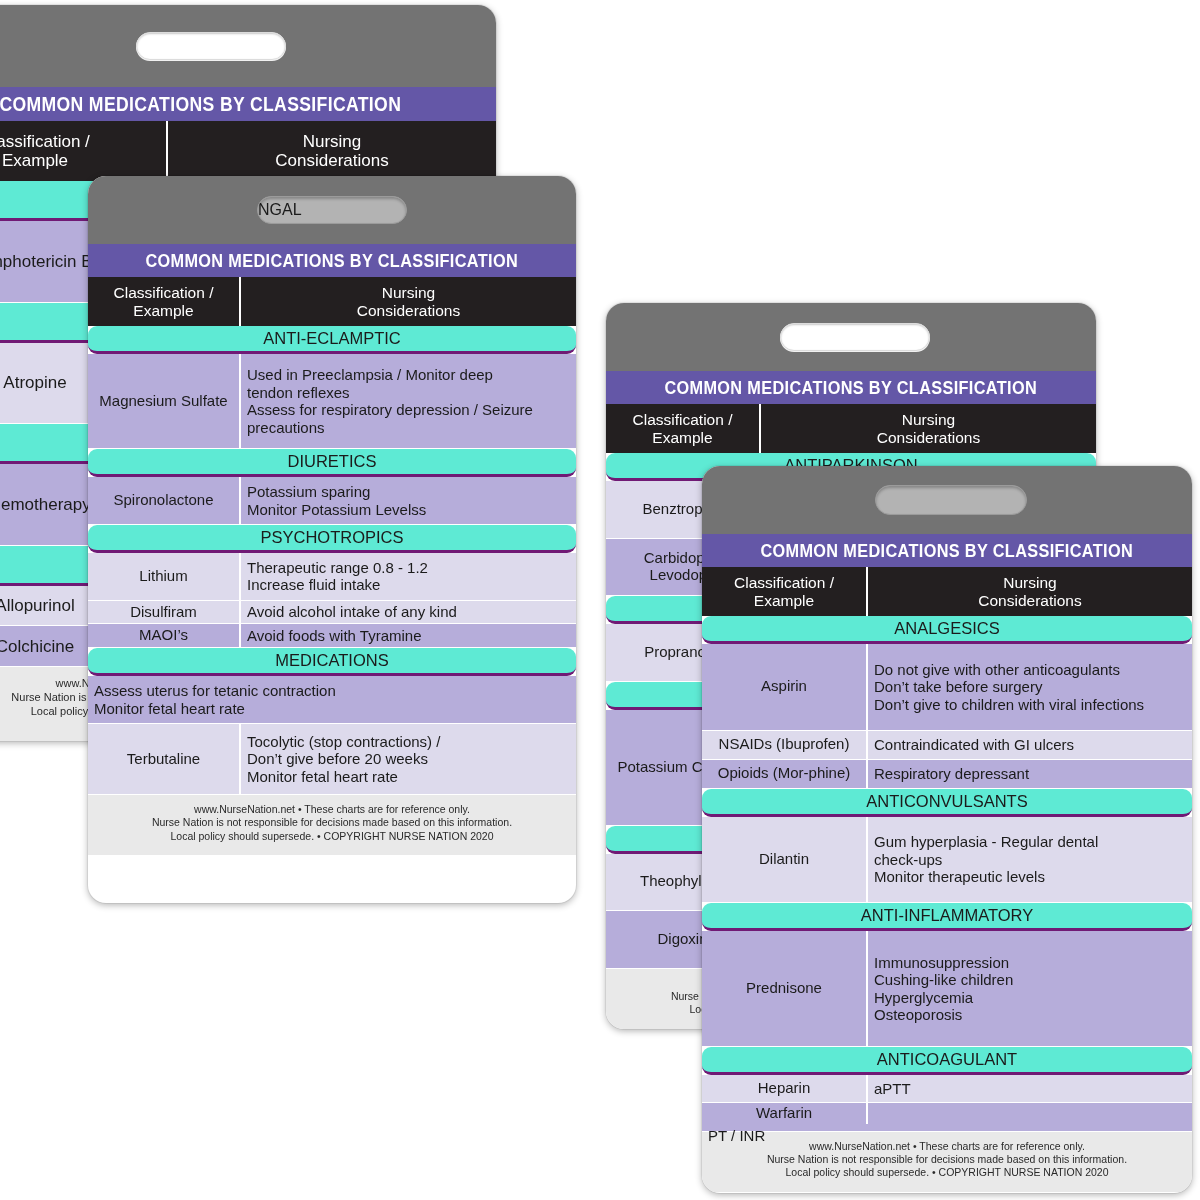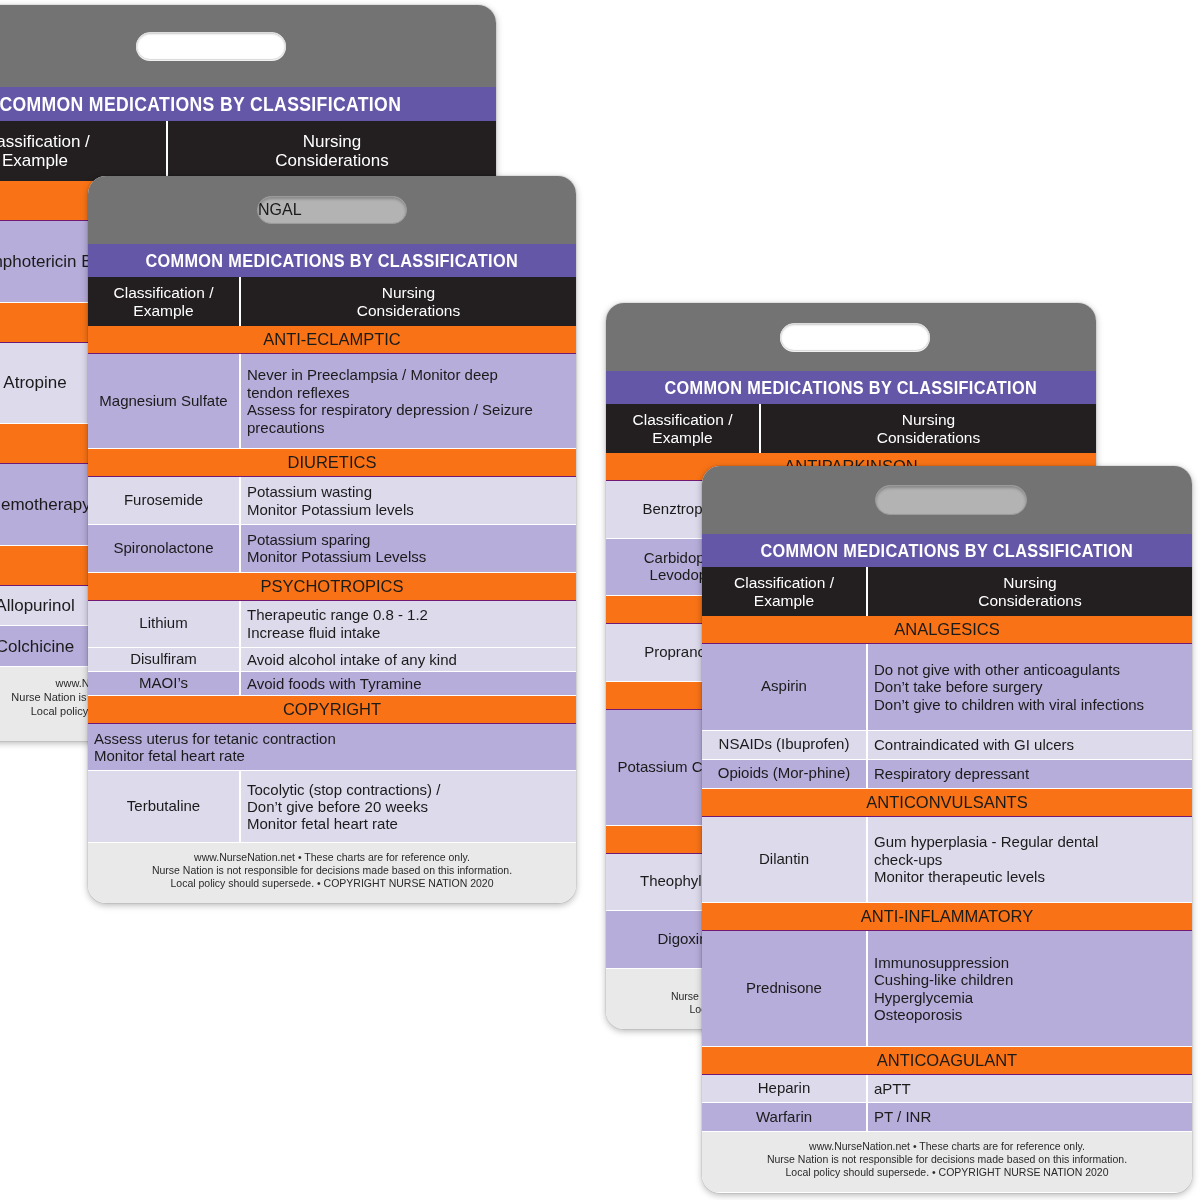--- a/index.html
+++ b/index.html
@@ -68,24 +68,25 @@
     box-sizing:border-box;
   }
   .col-head .c2{
     flex:1;display:flex;flex-direction:column;align-items:center;justify-content:center;
     text-align:center;line-height:1.12;
   }
 
   
   .tbl{display:block;}
   .sec{
-    background:#f97316;color:#1b1b1b;text-align:center;
-    border-bottom:1px solid #701a75;
+    background:#5eead4;color:#1b1b1b;text-align:center;
+    border-bottom:3px solid #701a75;
     display:flex;align-items:center;justify-content:center;
     box-sizing:border-box;
+    border-radius:9px;
   }
   .row{
     display:flex;border-bottom:1px solid #ffffff;box-sizing:border-box;
   }
   .row.dark{background:#b6adda;}
   .row.light{background:#dddaec;}
   .row .c1{
     display:flex;align-items:center;justify-content:center;
     text-align:center;color:#1b1b1b;line-height:1.12;
     border-right:2px solid #ffffff;box-sizing:border-box;
@@ -249,36 +250,29 @@
         <span>Considerations</span>
       </div>
     </div>
     <div class="tbl">
         <div class="sec">
           <span>ANTI-ECLAMPTIC</span>
         </div>
         <div class="row dark" style="height: 95.2941px;">
           <div class="c1">Magnesium Sulfate</div>
           <div class="c2">
-            <span class="ln">Never in Preeclampsia / Monitor deep</span>
+            <span class="ln">Used in Preeclampsia / Monitor deep</span>
             <span class="ln">tendon reflexes</span>
             <span class="ln">Assess for respiratory depression / Seizure</span>
             <span class="ln">precautions</span>
           </div>
         </div>
         <div class="sec">
           <span>DIURETICS</span>
         </div>
-        <div class="row light" style="height: 47.6471px;">
-          <div class="c1">Furosemide</div>
-          <div class="c2">
-            <span class="ln">Potassium wasting</span>
-            <span class="ln">Monitor Potassium levels</span>
-          </div>
-        </div>
         <div class="row dark" style="height: 47.6471px;">
           <div class="c1">Spironolactone</div>
           <div class="c2">
             <span class="ln">Potassium sparing</span>
             <span class="ln">Monitor Potassium Levelss</span>
           </div>
         </div>
         <div class="sec">
           <span>PSYCHOTROPICS</span>
         </div>
@@ -295,21 +289,21 @@
             <span class="ln">Avoid alcohol intake of any kind</span>
           </div>
         </div>
         <div class="row dark" style="height: 23.8235px;">
           <div class="c1">MAOI’s</div>
           <div class="c2">
             <span class="ln">Avoid foods with Tyramine</span>
           </div>
         </div>
         <div class="sec">
-          <span>COPYRIGHT</span>
+          <span>MEDICATIONS</span>
         </div>
         <div class="row dark" style="height: 47.6471px;">
           <div class="c2">
             <span class="ln">Assess uterus for tetanic contraction</span>
             <span class="ln">Monitor fetal heart rate</span>
           </div>
         </div>
         <div class="row light" style="height: 71.4706px;">
           <div class="c1">Terbutaline</div>
           <div class="c2">
@@ -469,21 +463,21 @@
         </div>
         <div class="sec">
           <span>ANTICOAGULANT</span>
         </div>
         <div class="row light" style="height: 28px;">
           <div class="c1">Heparin</div>
           <div class="c2">
             <span class="ln">aPTT</span>
           </div>
         </div>
-        <div class="row dark" style="height: 28.9286px;">
+        <div class="row dark" style="height: 28.9286px; flex-direction: column;">
           <div class="c1">Warfarin</div>
           <div class="c2">
             <span class="ln">PT / INR</span>
           </div>
         </div>
       </div>
     <div class="footer">
       <span class="ln">www.NurseNation.net • These charts are for reference only.</span>
       <span class="ln">Nurse Nation is not responsible for decisions made based on this information.</span>
       <span class="ln">Local policy should supersede. • COPYRIGHT NURSE NATION 2020</span>

